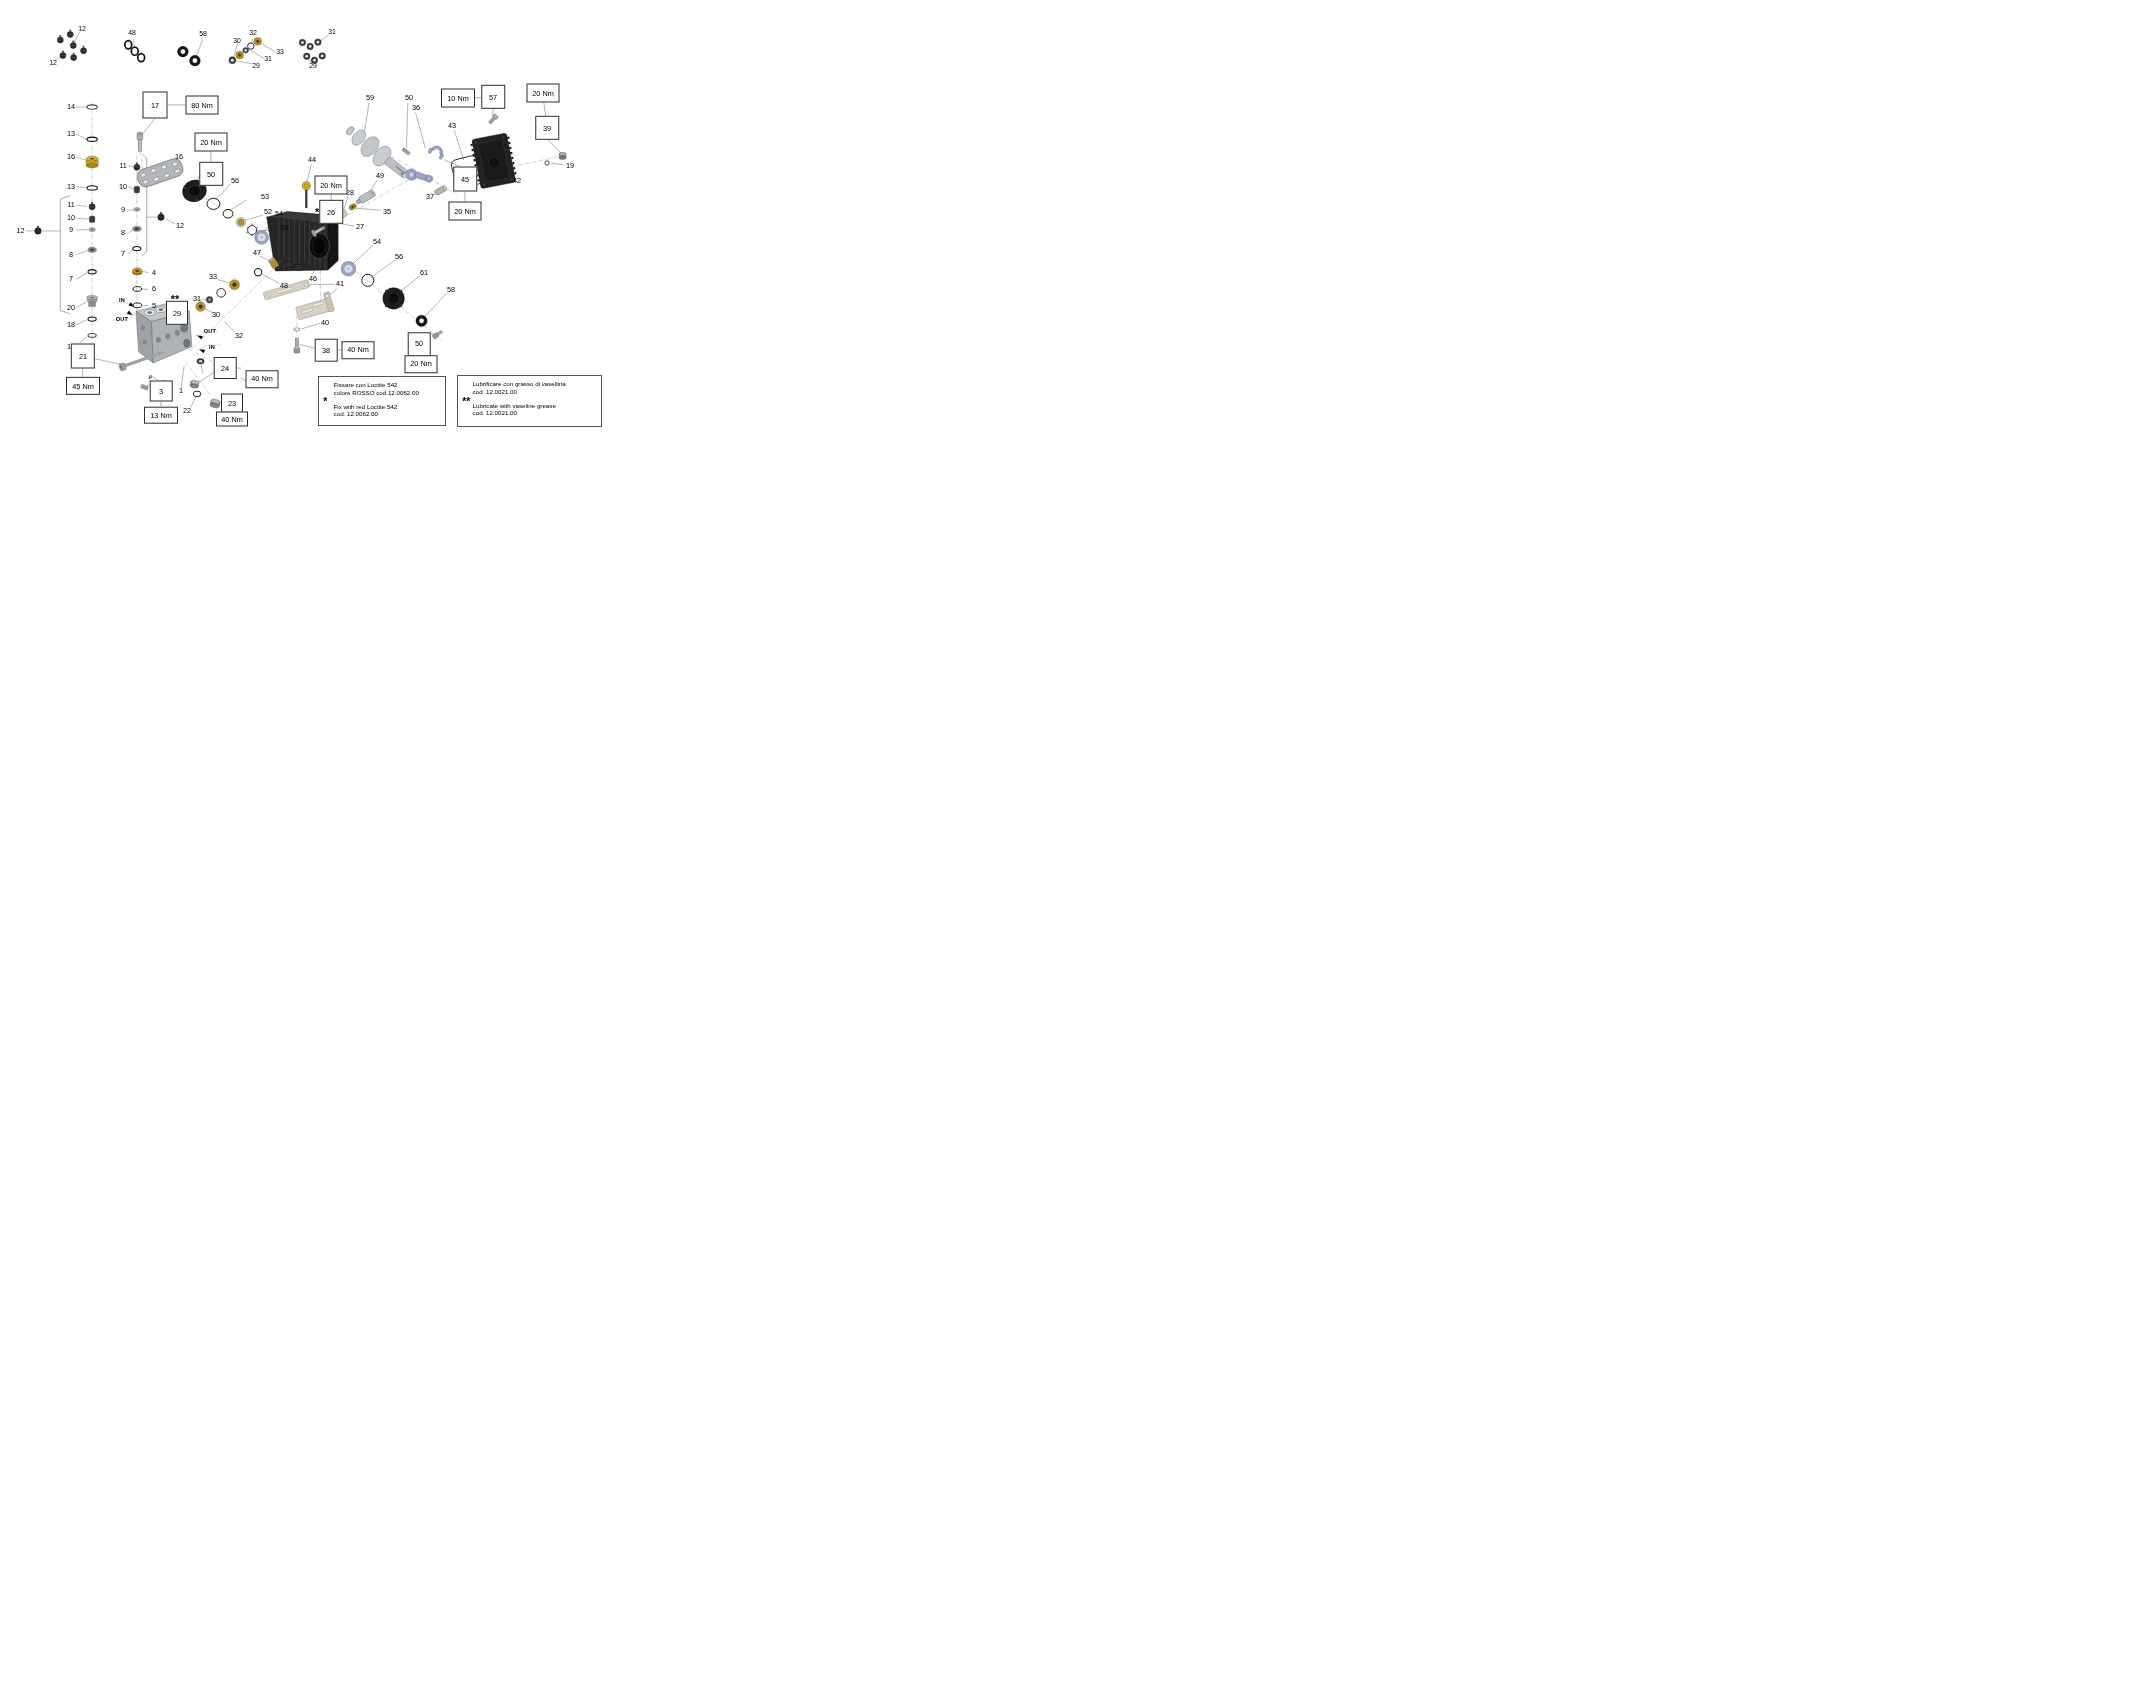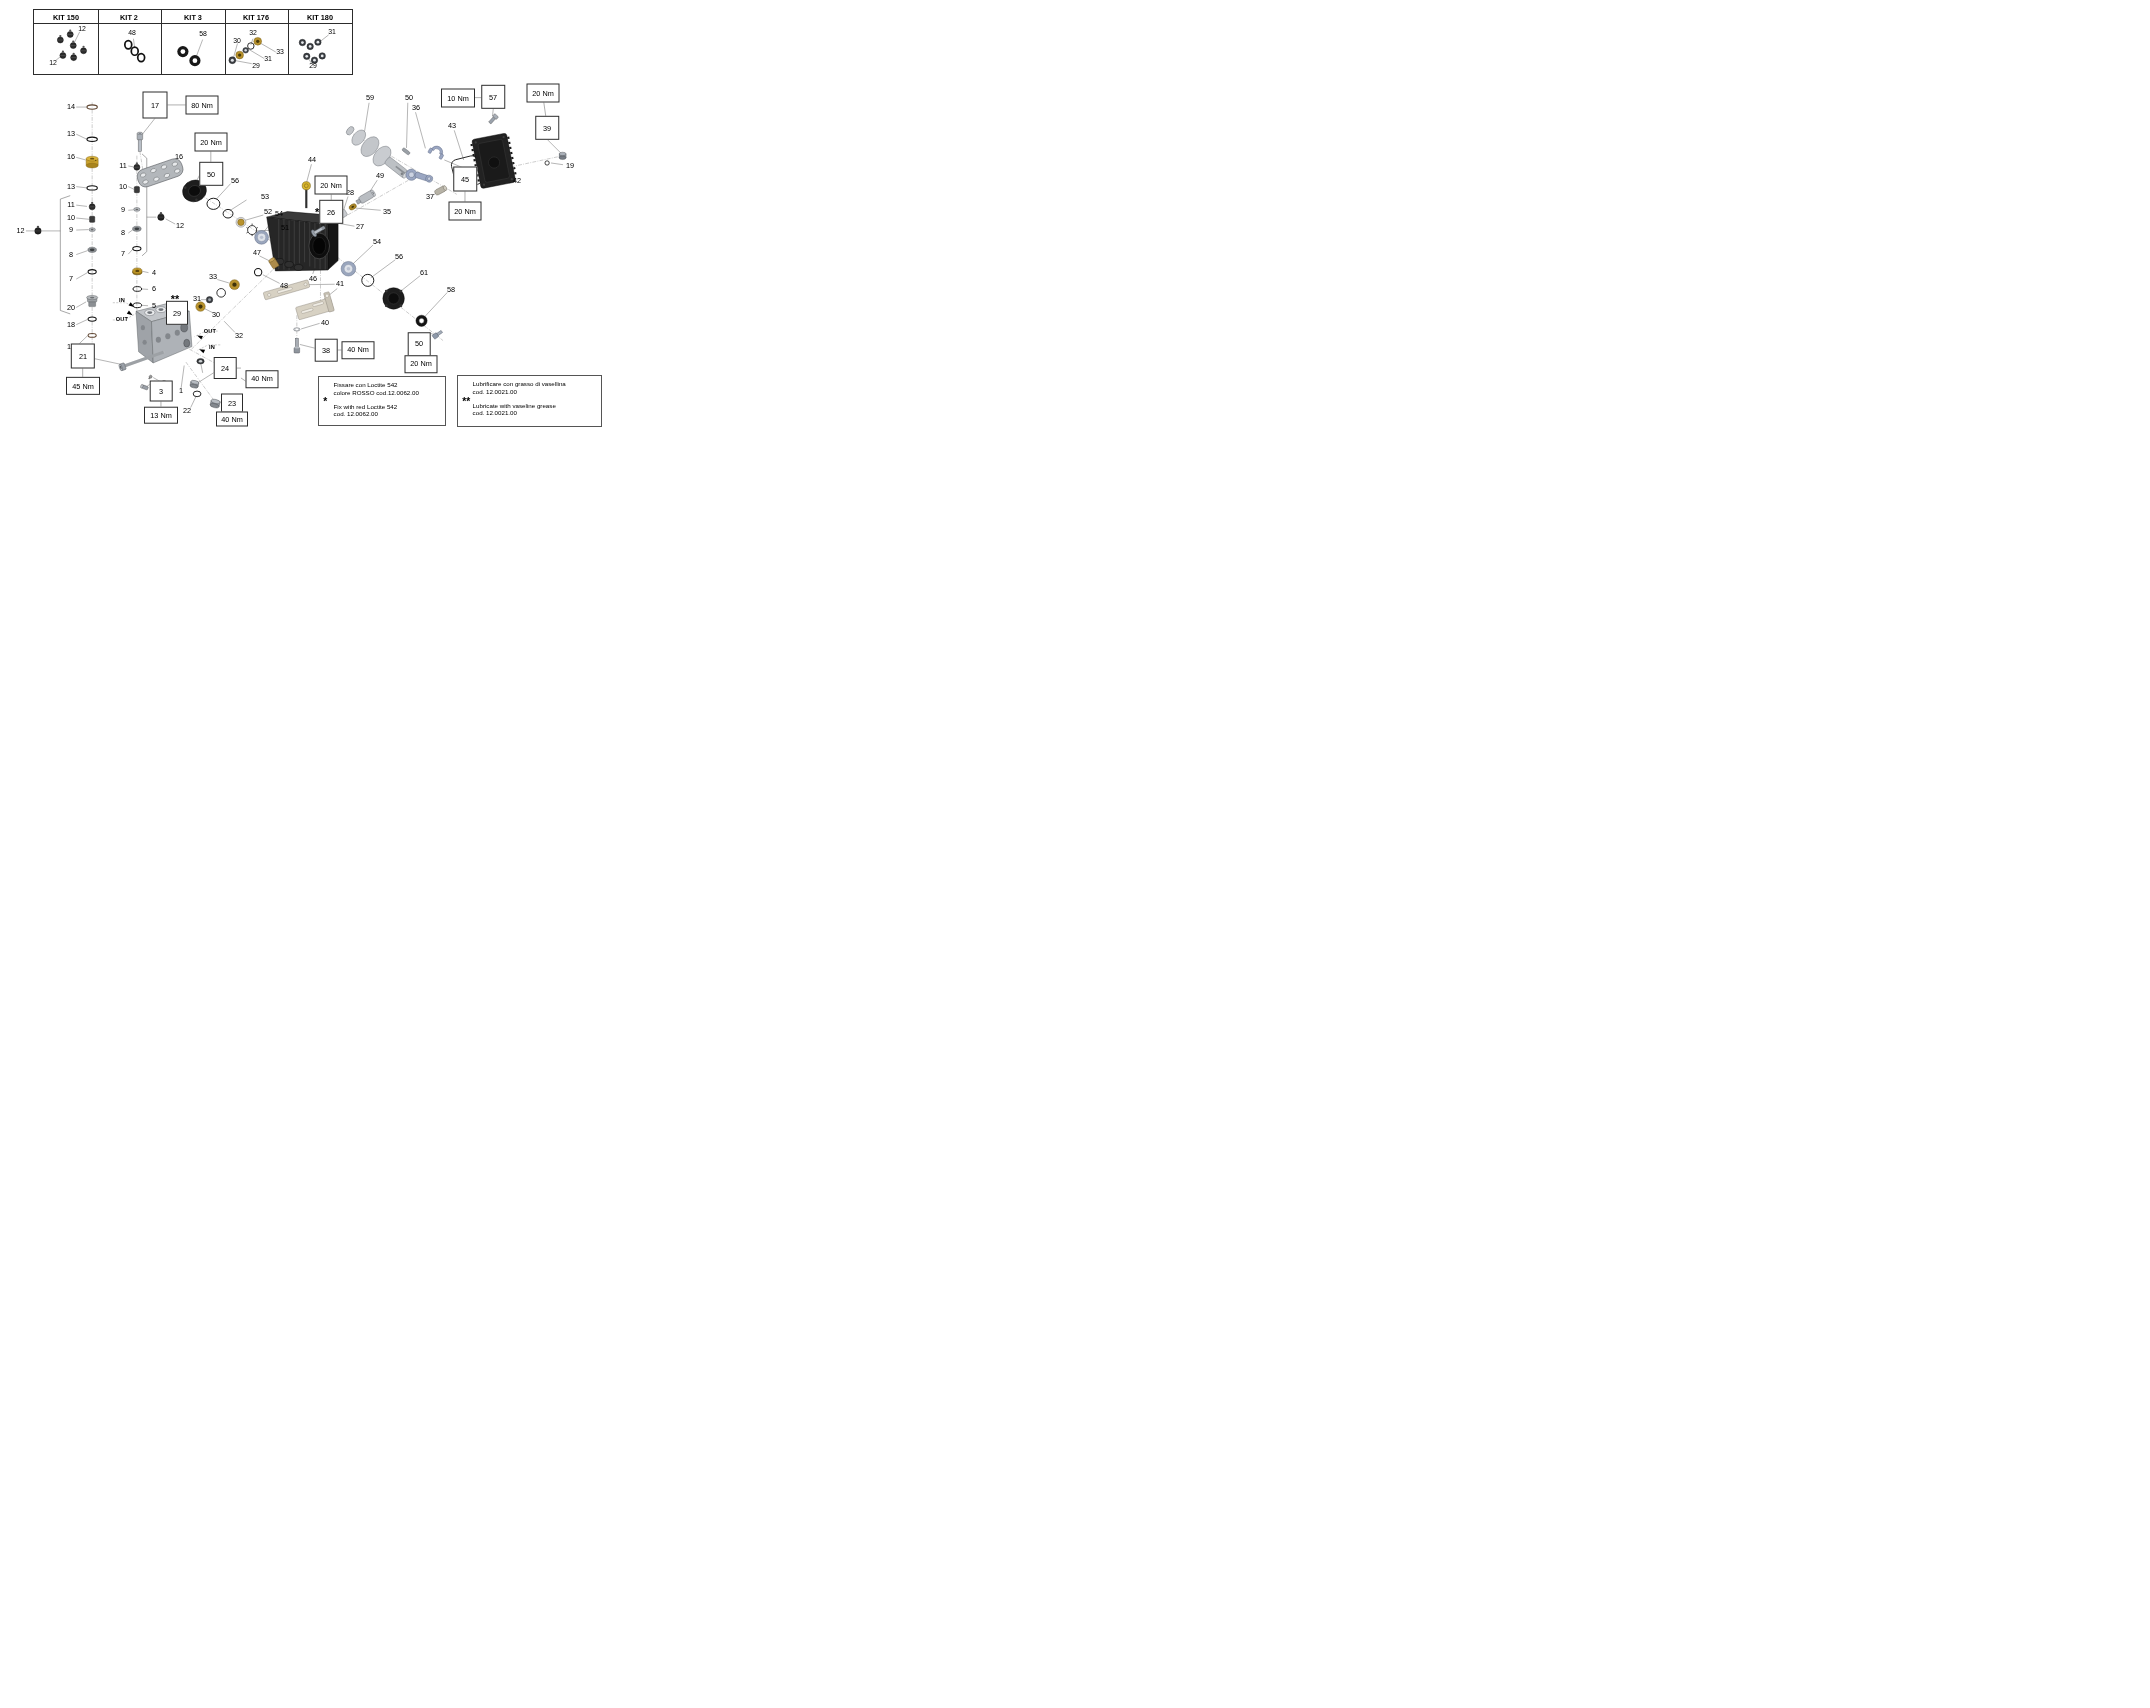--- a/index.html
+++ b/index.html
@@ -512,32 +512,20 @@
       <ellipse cy="5" rx="9.5" ry="4.2" fill="#83888e" stroke="#4b4f54"></ellipse>
     </g>
     <ellipse cx="458" cy="916" rx="9" ry="6.5" fill="none" stroke="#111" stroke-width="2.1"></ellipse>
     <g transform="translate(500,938) rotate(12)">
       <rect x="-10.5" y="-4.5" width="21" height="10" fill="#9aa0a8" stroke="#4b4f54"></rect>
       <ellipse cy="-4.5" rx="10.5" ry="4.6" fill="#b7bcc2" stroke="#4b4f54"></ellipse>
       <ellipse cy="5.5" rx="10.5" ry="4.6" fill="#83888e" stroke="#4b4f54"></ellipse>
     </g>
   </svg>
 
-  <div class="kit-table">
-    <div class="kit-col" style="left:64px"></div>
-    <div class="kit-col" style="left:127px"></div>
-    <div class="kit-col" style="left:191px"></div>
-    <div class="kit-col" style="left:254px"></div>
-    <div class="kit-hline"></div>
-    <div class="kit-head" style="left:32px">KIT 150</div>
-    <div class="kit-head" style="left:95px">KIT 2</div>
-    <div class="kit-head" style="left:159px">KIT 3</div>
-    <div class="kit-head" style="left:222px">KIT 176</div>
-    <div class="kit-head" style="left:286px">KIT 180</div>
-  </div>
 
   <span class="lbl klbl" style="left:82px;top:29px">12</span>
   <span class="lbl klbl" style="left:53px;top:63px">12</span>
   <span class="lbl klbl" style="left:132px;top:33px">48</span>
   <span class="lbl klbl" style="left:203px;top:34px">58</span>
   <span class="lbl klbl" style="left:253px;top:33px">32</span>
   <span class="lbl klbl" style="left:237px;top:41px">30</span>
   <span class="lbl klbl" style="left:280px;top:52px">33</span>
   <span class="lbl klbl" style="left:268px;top:59px">31</span>
   <span class="lbl klbl" style="left:256px;top:66px">29</span>

